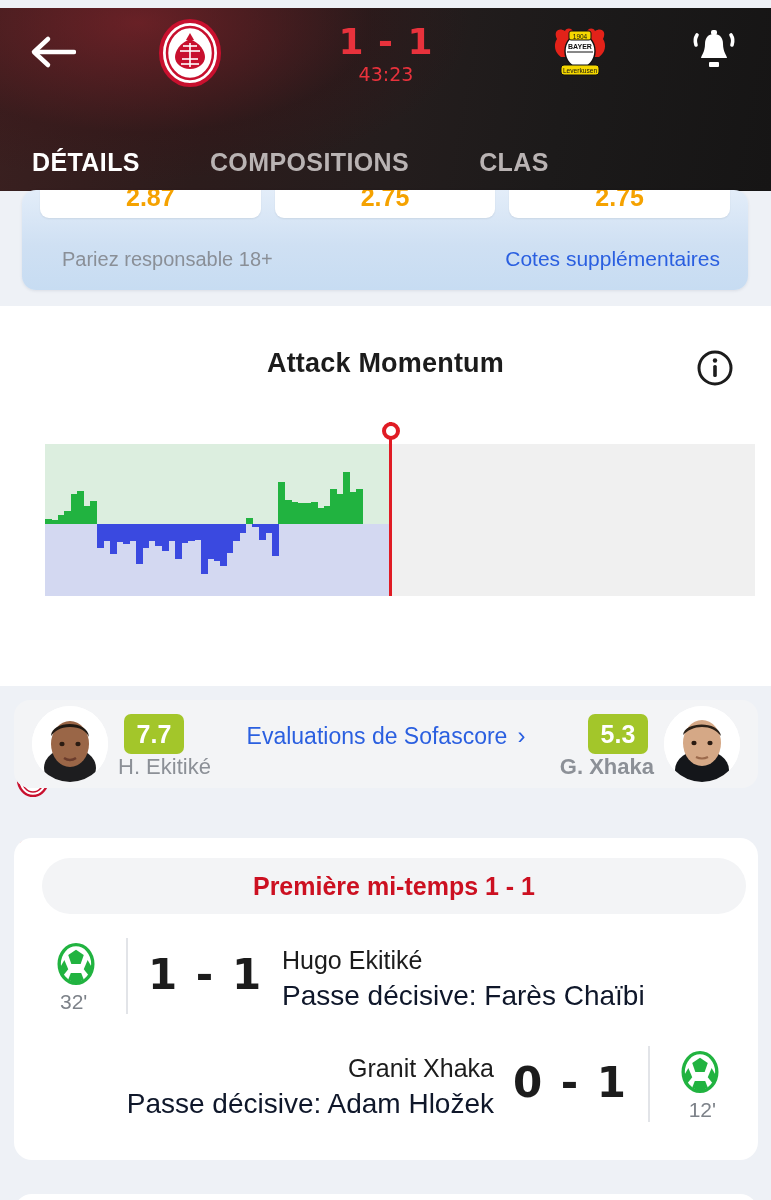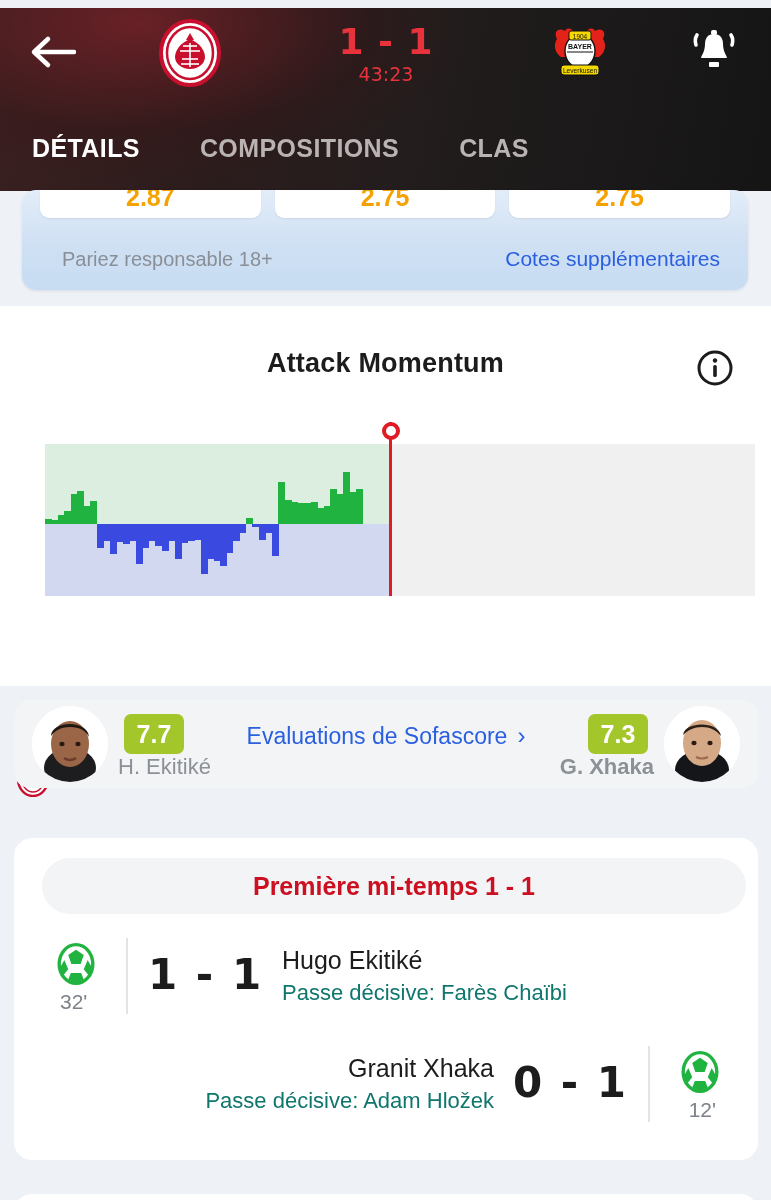--- a/index.html
+++ b/index.html
@@ -34,21 +34,21 @@
   }
   .clock {
     font-size:19px; color:#e8323c; line-height:22px; margin-top:1px;
     font-family:"DejaVu Sans", sans-serif;
   }
   .bell-btn { position:absolute; left:688px; top:18px; width:52px; height:48px; cursor:pointer; }
 
   
   .tabs {
     position:absolute; left:0; top:112px; width:771px; height:71px;
-    display:flex; align-items:flex-start; padding-left:32px; gap:8px;
+    display:flex; align-items:center; padding-left:32px; gap:18px;
   }
   .tab {
     color:#b9b3b3; font-size:25px; font-weight:bold; letter-spacing:0.4px;
     padding:14px 26px 0 0; white-space:nowrap; cursor:pointer;
     font-family:"Liberation Sans", sans-serif;
   }
   .tab.active { color:#ffffff; }
   .tab + .tab { padding-left:26px; }
 
   
@@ -147,21 +147,21 @@
   .evt.second { top:198px; }
 
   .evt-ball { position:absolute; width:44px; height:44px; }
   .evt-min { position:absolute; font-size:21px; color:#7d8289; }
   .evt-sep { position:absolute; width:2px; height:76px; background:#e2e4e8; }
   .evt-score {
     position:absolute; font-size:42px; font-weight:bold; color:#1c1c1c;
     letter-spacing:2px; font-family:"DejaVu Sans", sans-serif;
   }
   .evt-player { position:absolute; font-size:25px; color:#1c1c1c; white-space:nowrap; }
-  .evt-assist { position:absolute; font-size:22px; color:#0f766e; white-space:nowrap; }
+  .evt-assist { position:absolute; font-size:28px; color:#0f172a; white-space:nowrap; }
 
   .bottom-peek {
     position:absolute; left:14px; top:1186px; width:744px; height:40px;
     background:#fff; border-radius:18px;
   }
 </style>
 </head>
 <body>
 
 <div id="root">
@@ -377,21 +377,21 @@
         <path d="M32 52 q6 4 12 0" stroke="#6b3c2c" stroke-width="2.4" fill="none"></path>
       </svg>
     </div>
     <div class="rate-box left">7.7</div>
     <div class="pname left">H. Ekitiké</div>
 
     <div class="rat-link">
       <span>Evaluations de Sofascore</span><span class="chev">›</span>
     </div>
 
-    <div class="rate-box right">7.3</div>
+    <div class="rate-box right">5.3</div>
     <div class="pname right">G. Xhaka</div>
     <div class="face right">
       <svg width="76" height="76" viewBox="0 0 76 76">
         <rect width="76" height="76" fill="#ffffff"></rect>
         <ellipse cx="38" cy="64" rx="27" ry="20" fill="#14161a"></ellipse>
         <ellipse cx="38" cy="37" rx="19" ry="23" fill="#d5a886"></ellipse>
         <path d="M19 29 C21 15 55 15 57 30 C52 24 46 21 38 21 C30 21 24 24 19 29 Z" fill="#2b2017"></path>
         <ellipse cx="30" cy="37" rx="2.6" ry="2.2" fill="#2a1b12"></ellipse>
         <ellipse cx="46" cy="37" rx="2.6" ry="2.2" fill="#2a1b12"></ellipse>
         <path d="M32 51 q6 3 12 0" stroke="#9c6a4c" stroke-width="2.2" fill="none"></path>

